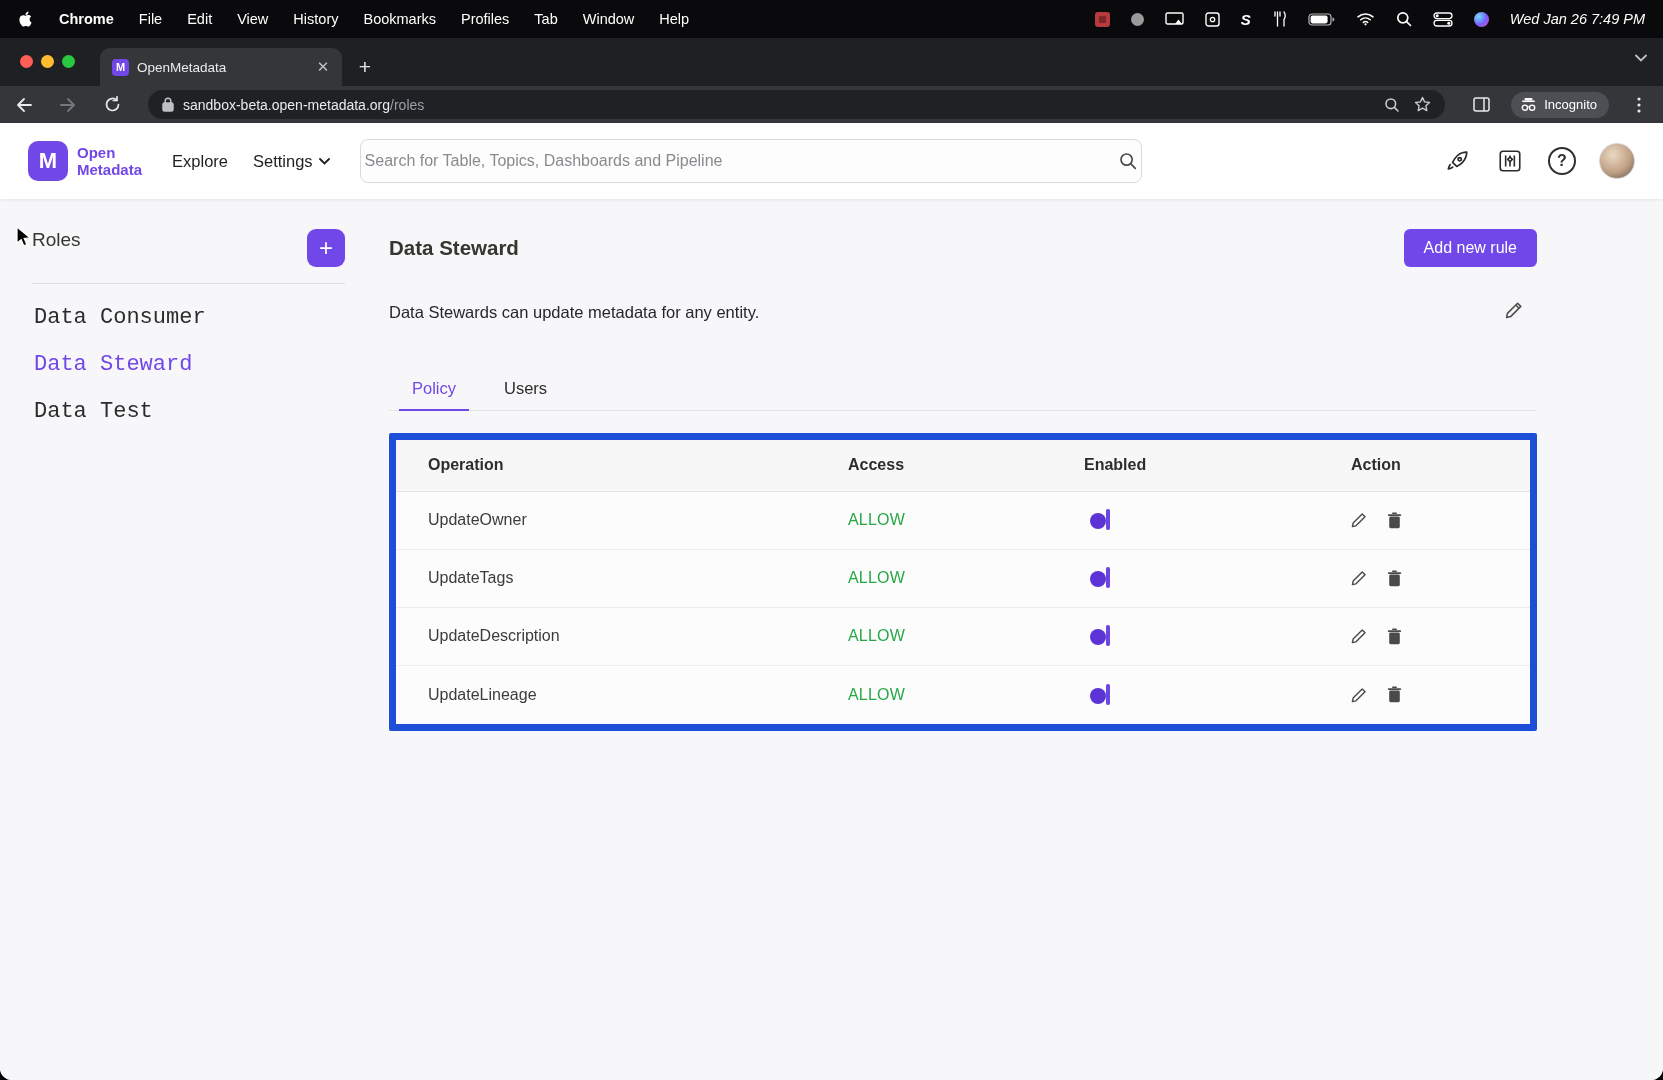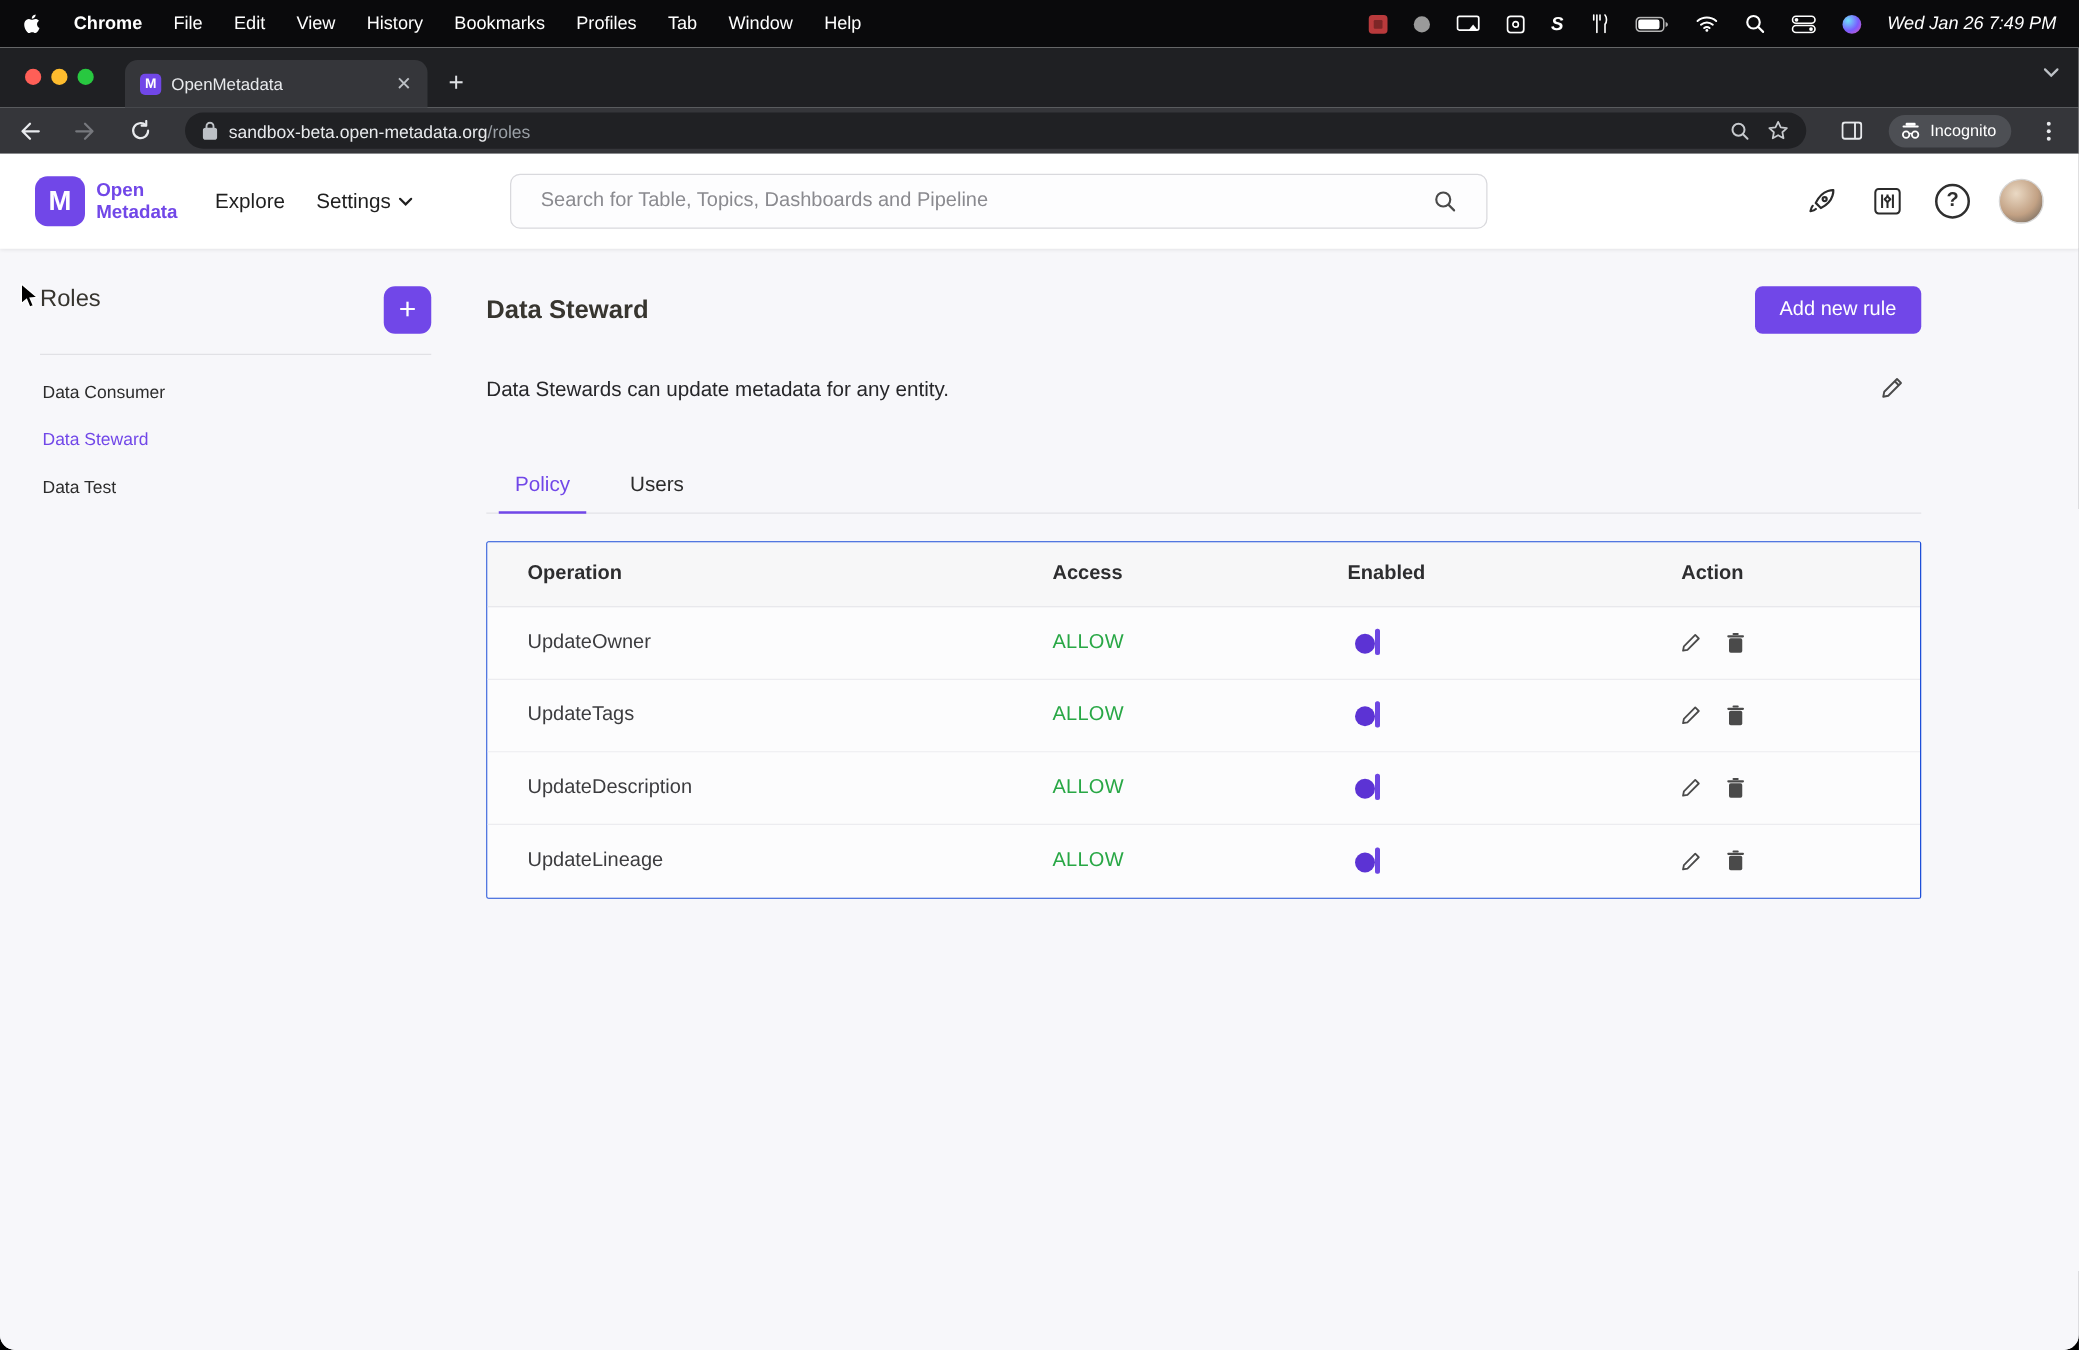--- a/index.html
+++ b/index.html
@@ -42,54 +42,54 @@
   .omni-right { margin-left:auto; display:flex; align-items:center; gap:14px; }
   .incog-badge { height:26px; background:#4d4f54; border-radius:13px; color:#fff; display:flex; align-items:center; gap:7px; padding:0 12px 0 9px; font-size:13px; }
 
   
   .app-header { height:76px; background:#fff; display:flex; align-items:center; padding:0 28px; gap:30px; box-shadow:0 1px 3px rgba(0,0,0,.08); position:relative; z-index:2; flex:0 0 auto; }
   .logo { display:flex; align-items:center; gap:9px; }
   .logo-mark { width:40px; height:40px; border-radius:10px; background:#7147e8; color:#fff; font-weight:700; font-size:22px; display:flex; align-items:center; justify-content:center; }
   .logo-text { color:#7147e8; font-weight:700; font-size:15px; line-height:1.15; }
   .app-nav { display:flex; align-items:center; gap:25px; font-size:16.5px; color:#1f1f1f; }
   .nav-link { display:flex; align-items:center; gap:6px; cursor:pointer; }
-  .search-wrap { flex:1; max-width:782px; height:44px; border:1px solid #d9d9dd; border-radius:8px; background:#fdfdfe; display:flex; align-items:center; padding:0 24px;margin-left:48px; }
+  .search-wrap { flex:1; max-width:782px; height:44px; border:1px solid #d9d9dd; border-radius:8px; background:#fdfdfe; display:flex; align-items:center; padding:0 4px; }
   .search-wrap input { flex:1; border:none; outline:none; background:transparent; font-size:16px; color:#333; font-family:"Liberation Sans", sans-serif; }
   .search-wrap input::placeholder { color:#8a8a8f; }
   .header-icons { margin-left:auto; display:flex; align-items:center; gap:22px; }
   .hicon { width:30px; height:30px; display:flex; align-items:center; justify-content:center; }
   .help-circle { width:28px; height:28px; border:2px solid #2f2f2f; border-radius:50%; display:flex; align-items:center; justify-content:center; font-size:16px; font-weight:600; color:#2f2f2f; }
   .help-circle::before { content:"?"; }
   .avatar { width:36px; height:36px; border-radius:50%; background:radial-gradient(circle at 38% 32%, #ead9c4, #c2a184 55%, #6d655c 92%); border:1px solid #d6d6d6; }
 
   
   .content { flex:1; display:flex; background:#f7f7fa; position:relative; }
   .sidebar { width:345px; padding:30px 0 0 32px; flex:0 0 auto; }
   .sidebar-head { width:313px; display:flex; align-items:flex-start; justify-content:space-between; }
   .sidebar-title { font-size:19px; color:#37352f; }
   .plus-btn { width:38px; height:38px; border-radius:9px; background:#7147e8; color:#fff; font-size:24px; display:flex; align-items:center; justify-content:center; cursor:pointer; }
   .sidebar-divider { width:313px; border-bottom:1px solid #e1e1e5; margin-top:16px; }
   .role-list { margin-top:10px; }
-  .role-item { width:313px; padding:11px 2px; font-size:14px; color:#2c2c2c; cursor:pointer; }
+  .role-item { width:313px; padding:11px 2px; font-size:22px; color:#2c2c2c; cursor:pointer;font-family:Liberation Mono, monospace; }
   .role-item.active { color:#7147e8; }
 
   .main { flex:1; padding:30px 126px 0 44px; position:relative; }
   .main-head { display:flex; align-items:center; justify-content:space-between; }
   .page-title { font-size:20.5px; font-weight:700; color:#37352f; }
   .add-rule-btn { background:#7147e8; color:#fff; border:none; border-radius:6px; font-size:16px; padding:10px 20px; font-family:"Liberation Sans", sans-serif; cursor:pointer; }
 
   .desc { margin-top:32px; position:relative; padding-right:70px; }
   .desc p { font-size:16.5px; line-height:1.62; color:#27272a; max-width:1072px; }
   .desc-edit { position:absolute; right:14px; top:2px; cursor:pointer; }
 
   .tabs { margin-top:44px; border-bottom:1px solid #e4e4e8; display:flex; gap:22px; padding-left:10px; }
   .tab-btn { padding:9px 13px 11px; font-size:16.5px; color:#2c2c2c; cursor:pointer; }
   .tab-btn.active { color:#7147e8; border-bottom:2px solid #7147e8; margin-bottom:-1px; }
 
-  .rules-table { margin-top:22px; border:1px solid #1d4ed8; background:#fdfdfe; border-radius:2px; }
+  .rules-table { margin-top:22px; border:7px solid #1d4ed8; background:#fdfdfe; border-radius:2px; }
   .trow { display:grid; grid-template-columns:452px 236px 267px 1fr; align-items:center; }
   .trow.head { height:52px; background:#f7f7f8; border-bottom:1px solid #e4e4e8; font-weight:700; font-size:16px; color:#2d2d2f; }
   .trow.body { height:58px; border-bottom:1px solid #ececf0; font-size:16px; color:#3c3c3f; background:#fcfcfd; }
   .trow.body:last-child { border-bottom:none; }
   .cell-op { padding-left:32px; }
   .cell-allow { color:#28a745; letter-spacing:.2px; }
   .cell-actions { display:flex; gap:20px; align-items:center; }
 
   .toggle { width:46px; height:24px; border-radius:12px; background:#c9bcf4; border:2px solid #6d46e2; position:relative; margin-left:22px; cursor:pointer; }
   .toggle .knob { position:absolute; right:2px; top:2px; width:16px; height:16px; border-radius:50%; background:#5c33d4; }

